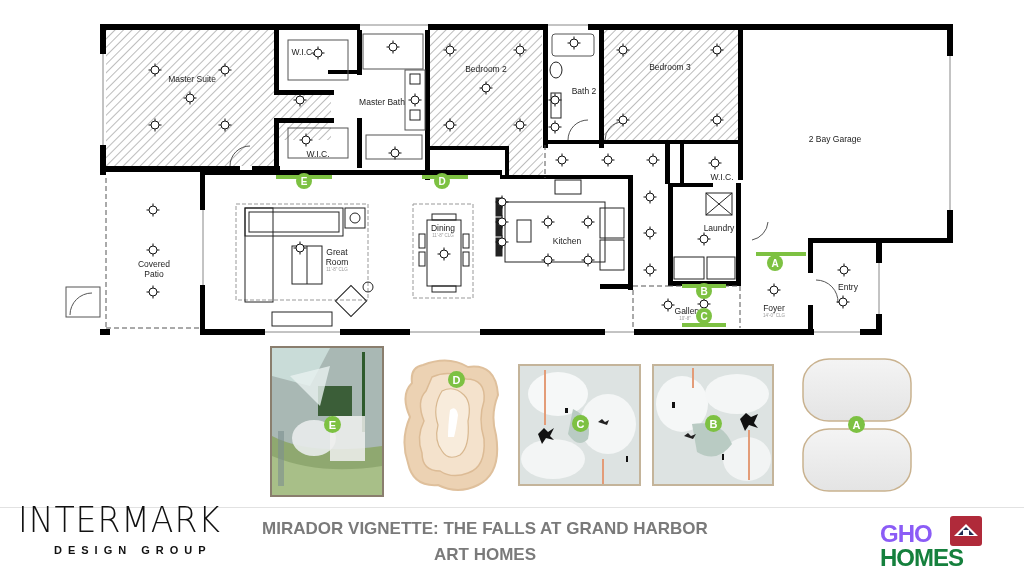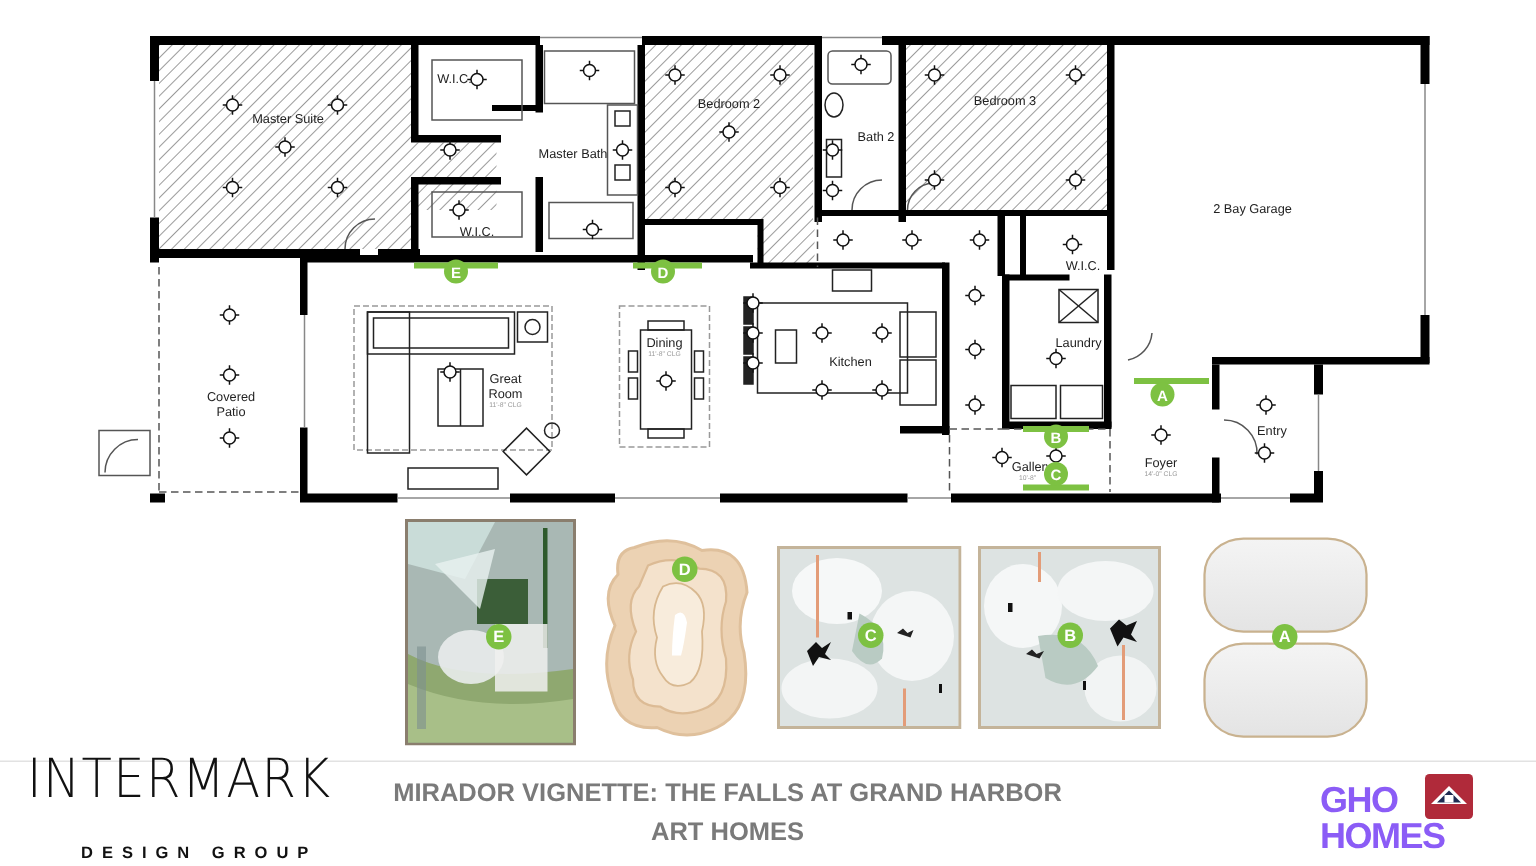--- a/index.html
+++ b/index.html
@@ -3,26 +3,26 @@
 <meta charset="utf-8">
 <style>
   html,body{margin:0;padding:0;background:#ffffff;}
   body{width:1024px;height:577px;position:relative;overflow:hidden;font-family:"Liberation Sans",sans-serif;}
   #plan{position:absolute;left:0;top:0;width:1024px;height:345px;}
   .art{position:absolute;}
   .badge{position:absolute;width:17px;height:17px;border-radius:50%;background:#7dc142;color:#fff;font:bold 11px "Liberation Sans",sans-serif;display:flex;align-items:center;justify-content:center;}
   .footer-line{position:absolute;left:0;top:507px;width:1024px;height:1px;background:#e2e2e2;}
   .logo-left{position:absolute;left:18px;top:500px;width:230px;}
   .logo-left .big{font:300 36px "DejaVu Sans",sans-serif;letter-spacing:1px;color:#111;line-height:40px;transform:scaleX(0.92);transform-origin:left;}
-  .logo-left .small{font:bold 11px "Liberation Sans",sans-serif;letter-spacing:6px;color:#111;margin-top:23px;padding-left:36px;}
+  .logo-left .small{font:bold 11px "Liberation Sans",sans-serif;letter-spacing:6px;color:#111;margin-top:4px;padding-left:36px;}
   .title{position:absolute;left:260px;top:516px;width:450px;text-align:center;color:#7a7a7a;font:bold 17px "Liberation Sans",sans-serif;line-height:26px;}
   .gho{position:absolute;left:878px;top:514px;width:110px;height:60px;}
   .gho .roof{position:absolute;left:72px;top:2px;width:32px;height:30px;background:#b02a3a;border-radius:3px;}
   .gho .t1{position:absolute;left:2px;top:6px;font:900 24px "Liberation Sans",sans-serif;color:#8b5cf6;letter-spacing:-1px;}
-  .gho .t2{position:absolute;left:2px;top:30px;font:900 24px "Liberation Sans",sans-serif;color:#8b5cf6;letter-spacing:-1px;}
+  .gho .t2{position:absolute;left:2px;top:30px;font:900 24px "Liberation Sans",sans-serif;color:#15803d;letter-spacing:-1px;}
   .plan-label{font-family:"Liberation Sans",sans-serif;font-size:8.5px;fill:#222;}
   .plan-dim{font-family:"Liberation Sans",sans-serif;font-size:4.5px;fill:#999;}
 </style>
 </head>
 <body>
 
 <svg id="plan" viewBox="0 0 1024 345" xmlns="http://www.w3.org/2000/svg">
   <defs>
     <pattern id="hatch" patternUnits="userSpaceOnUse" width="6" height="6" patternTransform="rotate(45)">
       <rect width="6" height="6" fill="#fff"></rect>

